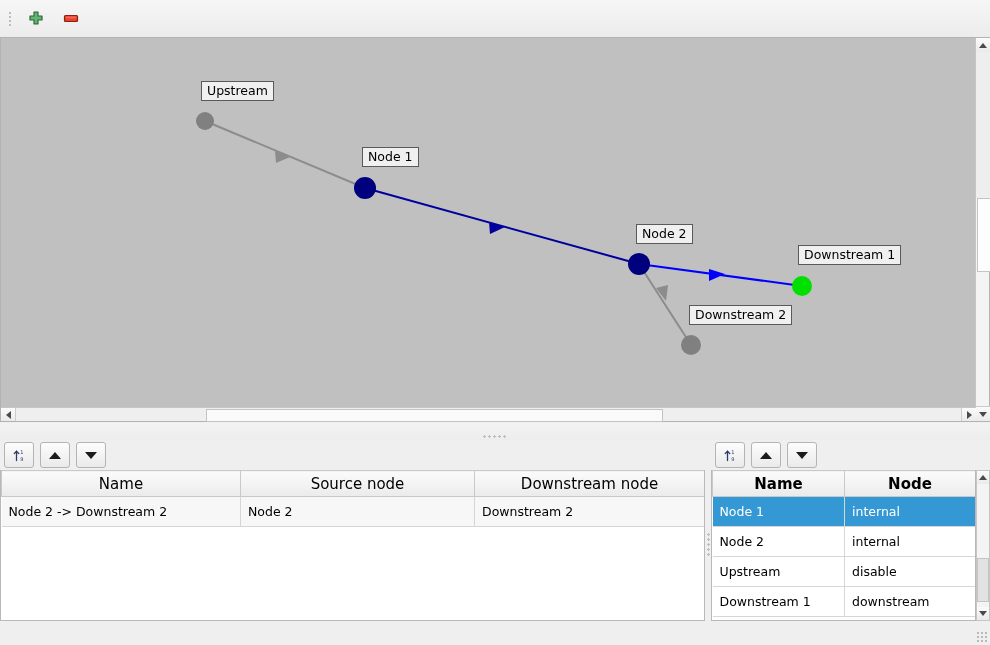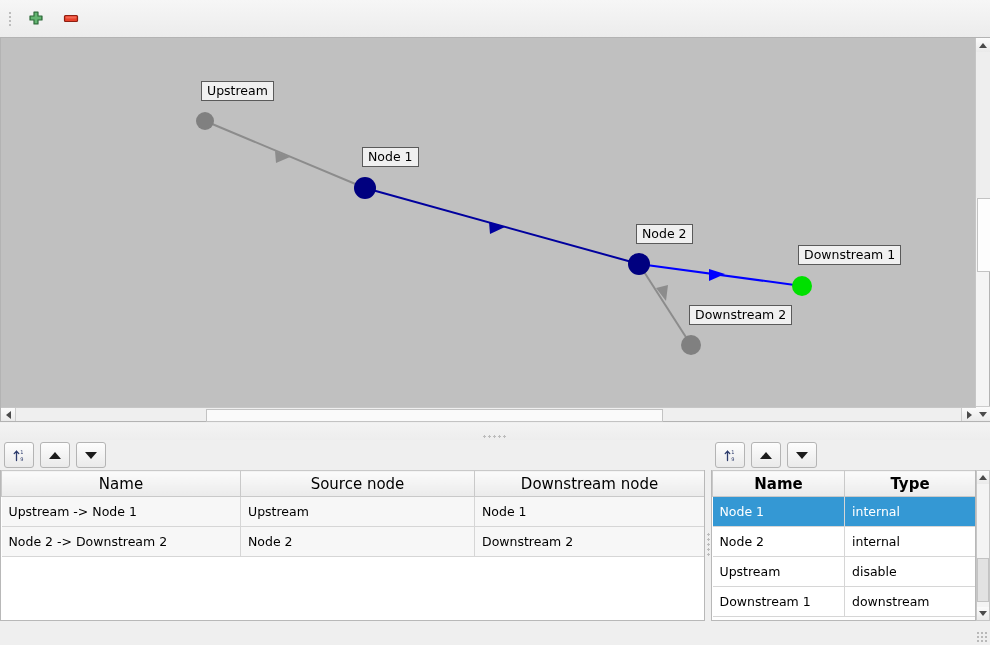--- a/index.html
+++ b/index.html
@@ -239,25 +239,20 @@
           </colgroup>
         <thead>
           <tr>
             <th>Name</th>
             <th>Source node</th>
             <th>Downstream node</th>
           </tr>
         </thead>
         <tbody>
           <tr class="alt">
-            <td>Upstream -&gt; Node 1</td>
-            <td>Upstream</td>
-            <td>Node 1</td>
-          </tr>
-          <tr class="alt">
             <td>Node 2 -&gt; Downstream 2</td>
             <td>Node 2</td>
             <td>Downstream 2</td>
           </tr>
         </tbody>
       </table>
     </div>
   </div>
 
   <div class="vsplitter">
@@ -284,21 +279,21 @@
     <div class="grid-wrap">
       <div class="grid-box">
         <table class="grid bold-head">
           <colgroup>
               <col style="width:132px">
               <col style="width:131px">
             </colgroup>
           <thead>
             <tr>
               <th>Name</th>
-              <th>Type</th>
+              <th>Node</th>
             </tr>
           </thead>
           <tbody>
             <tr class="sel">
               <td>Node 1</td>
               <td>internal</td>
             </tr>
             <tr>
               <td>Node 2</td>
               <td>internal</td>

